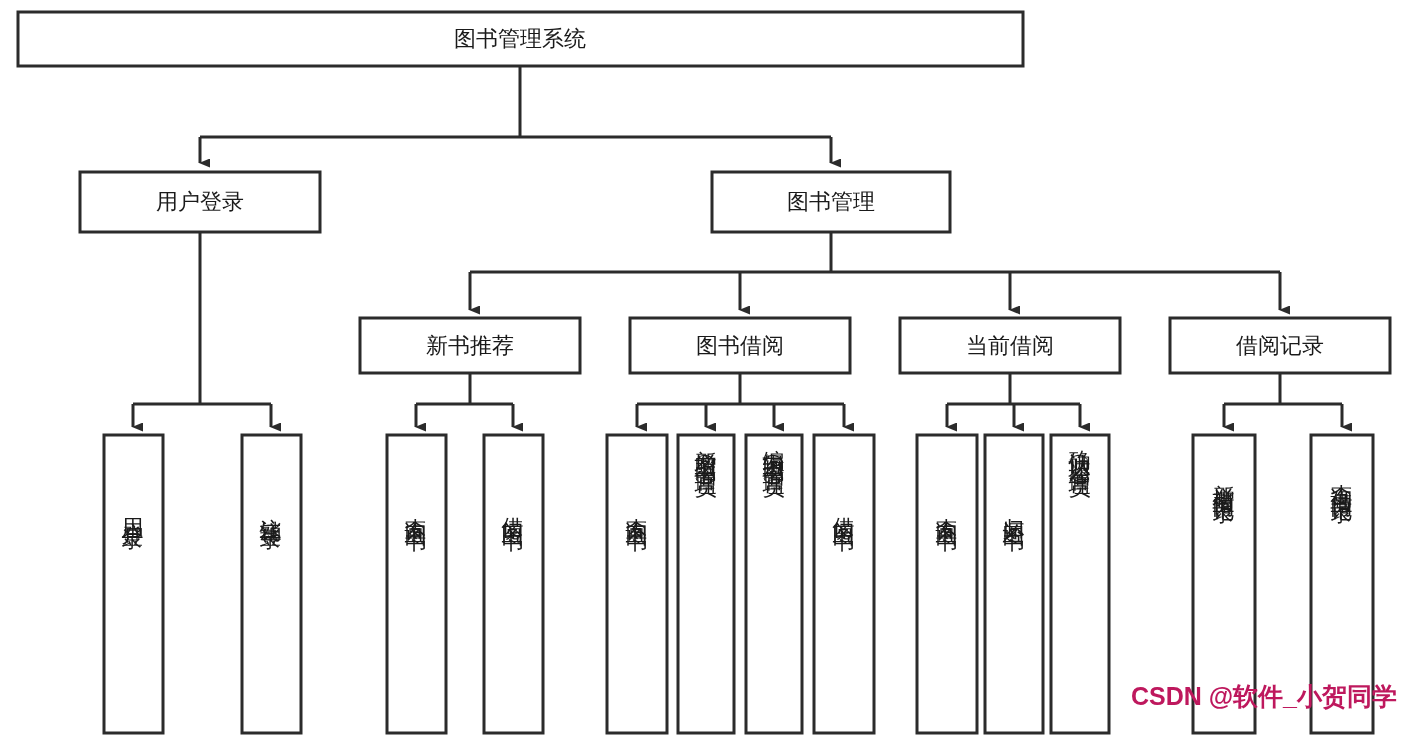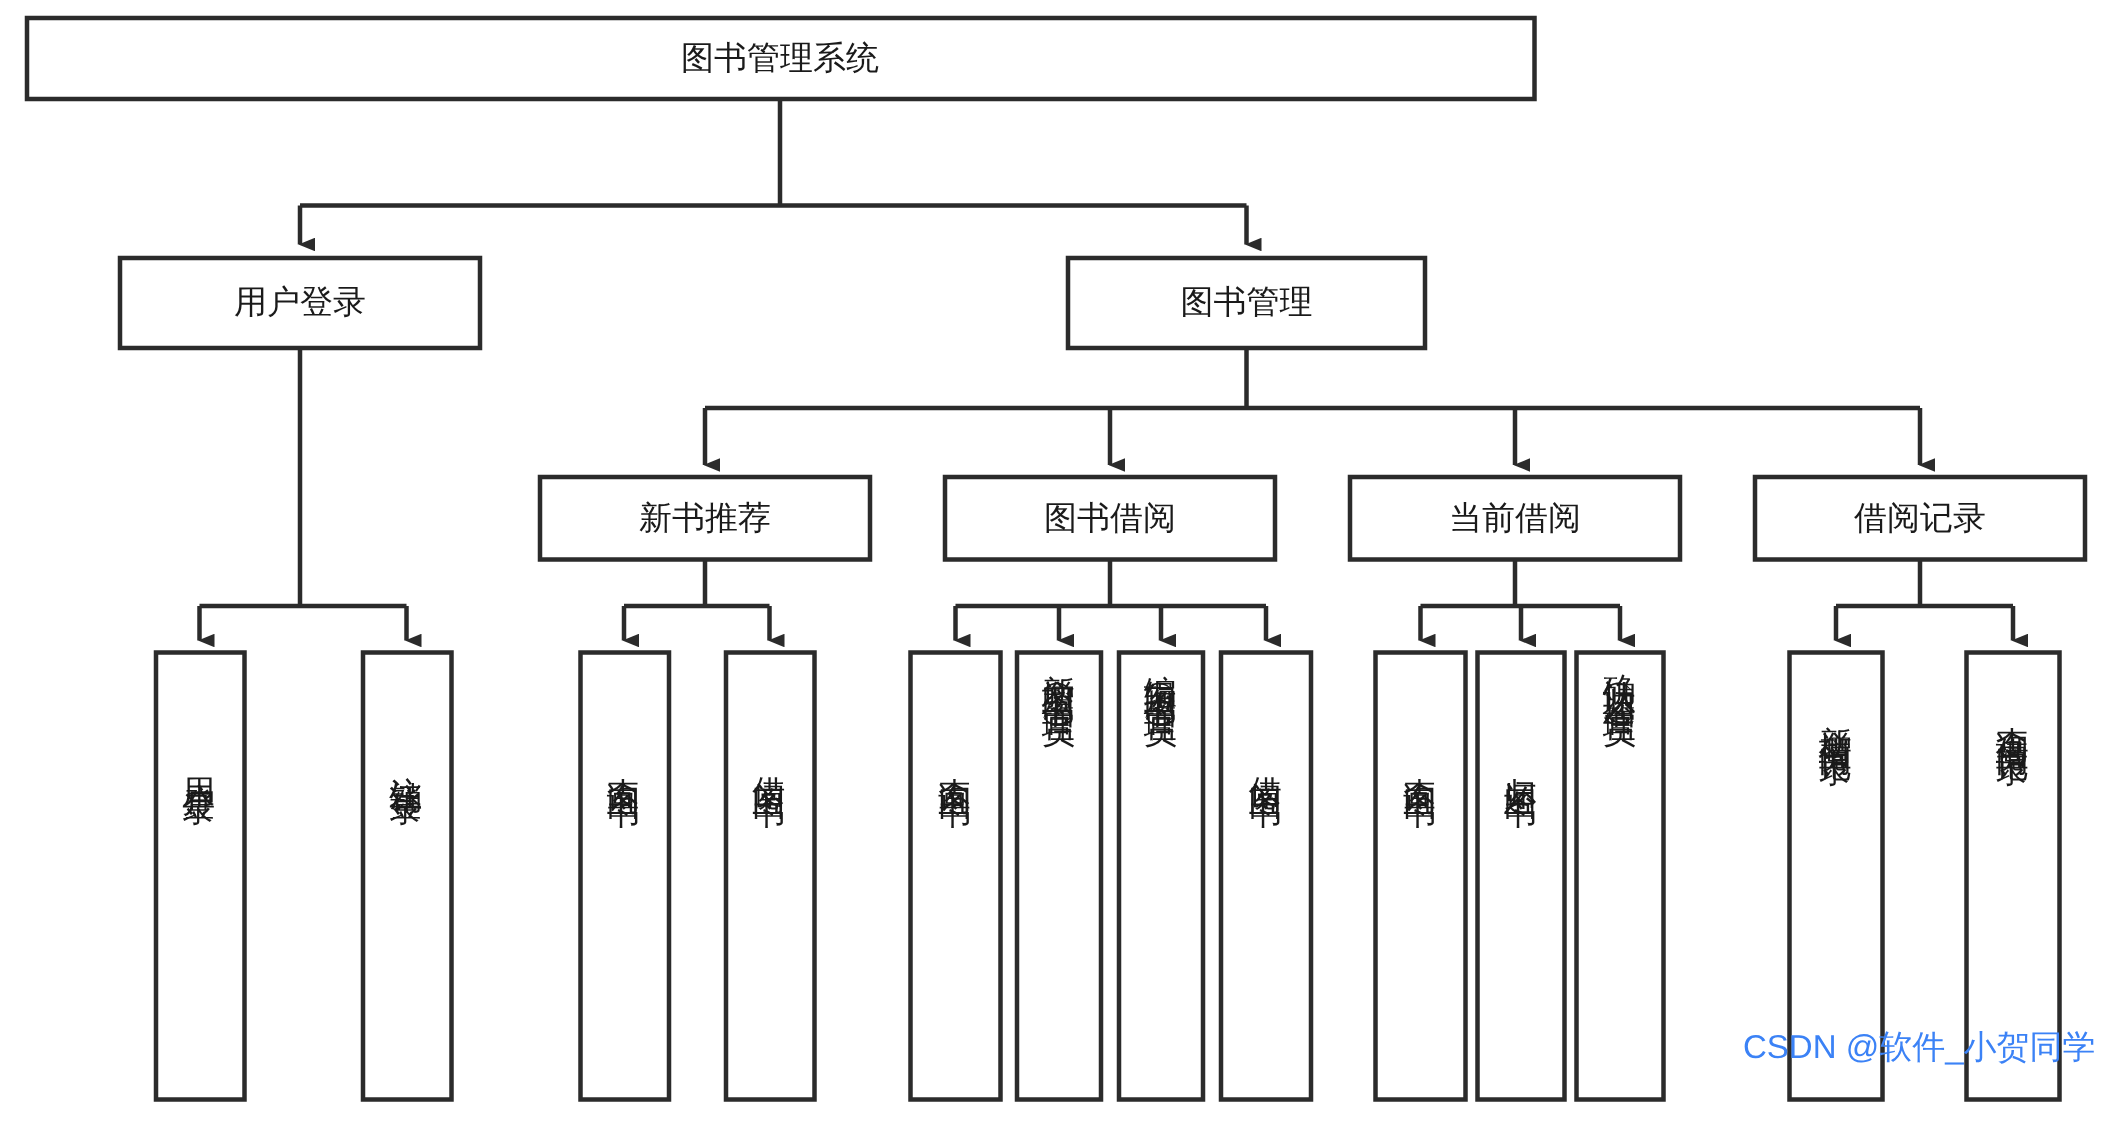--- a/index.html
+++ b/index.html
@@ -16,21 +16,21 @@
     font-size:22px;text-anchor:middle;dominant-baseline:middle;
   }
   .vert-label{
     fill:#1a1a1a;font-family:"Liberation Sans","DejaVu Sans",sans-serif;
     font-size:22px;text-anchor:middle;
     writing-mode:vertical-rl;letter-spacing:4px;
   }
   .watermark{
     position:absolute;right:8px;bottom:6px;
     font-family:"Liberation Sans","DejaVu Sans",sans-serif;
-    font-size:22px;color:#3b82f6;white-space:nowrap;user-select:none;
+    font-size:25px;color:#be185d;white-space:nowrap;user-select:none;font-weight:bold;
   }
 </style>
 </head>
 <body>
 
 <div id="diagram-root">
 
   <svg id="diagram-svg" viewBox="0 0 1405 747" xmlns="http://www.w3.org/2000/svg">
     <defs>
       <marker id="arrowhead" markerWidth="9" markerHeight="11" refX="4.5" refY="10" orient="auto" markerUnits="userSpaceOnUse">

